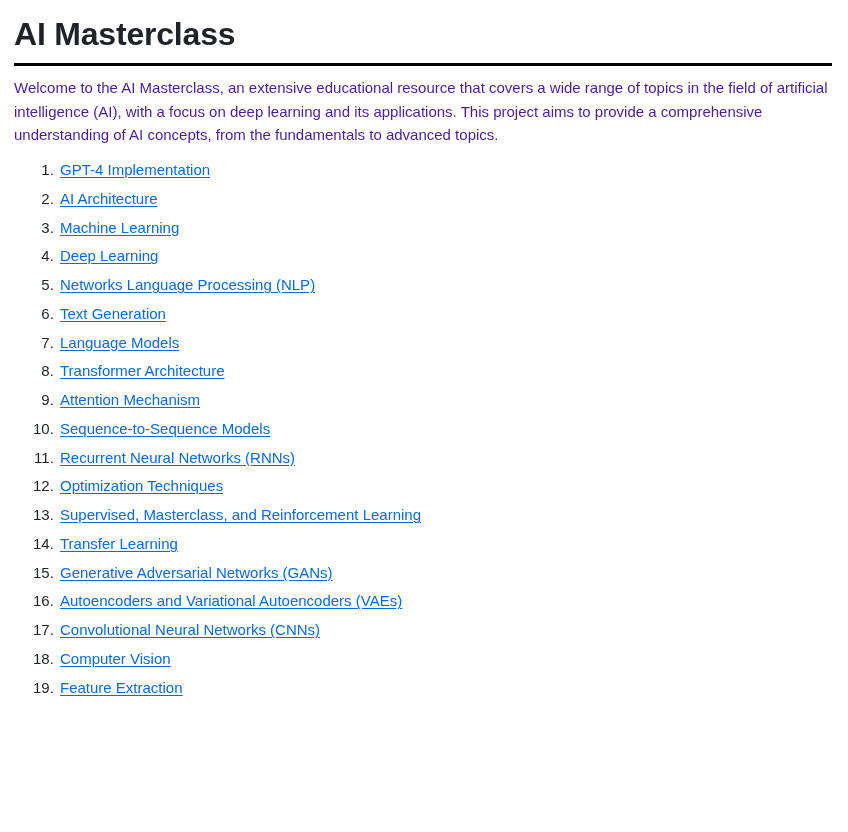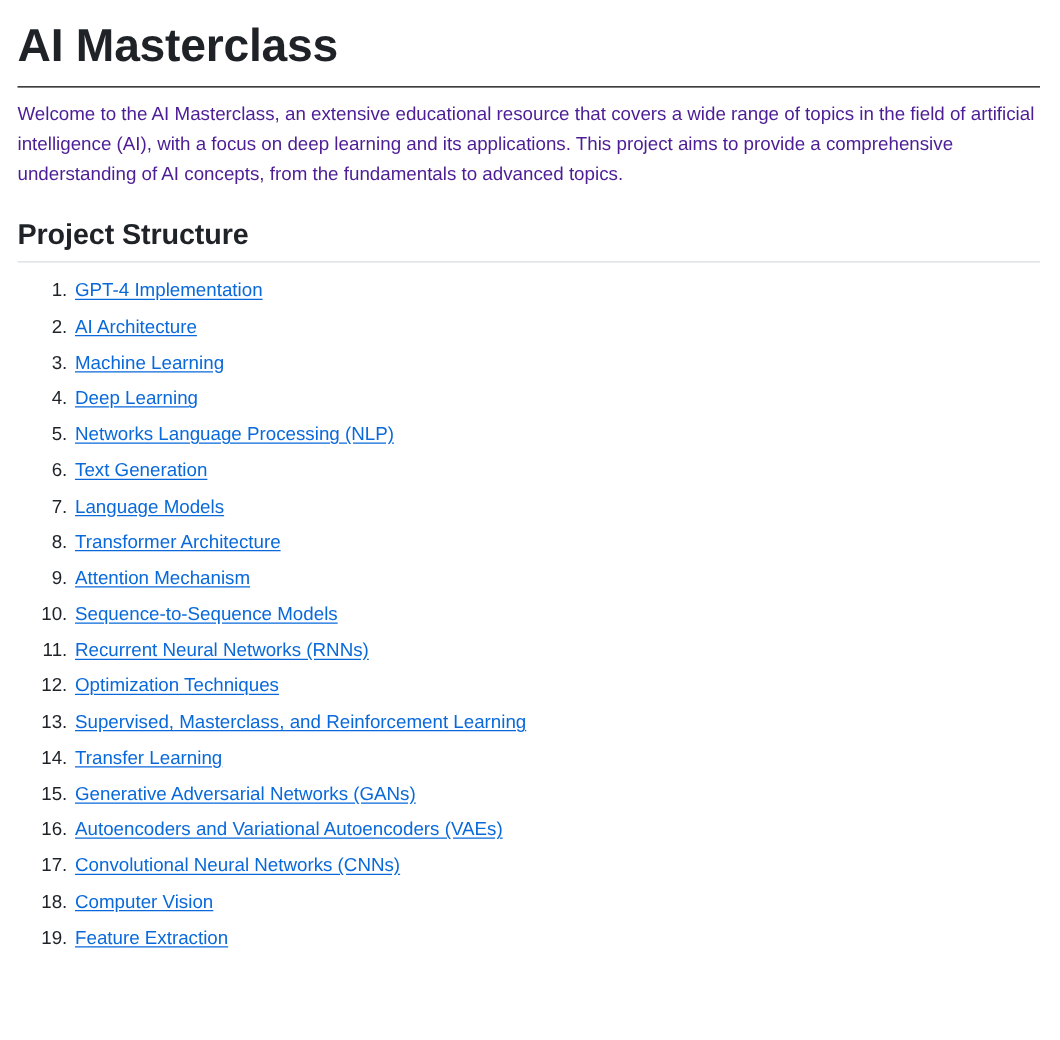--- a/index.html
+++ b/index.html
@@ -13,26 +13,26 @@
     font-family: "Liberation Sans", sans-serif;
     color: #1f2328;
     -webkit-font-smoothing: antialiased;
   }
   .page {
     padding: 14px 16px 20px 14px;
     box-sizing: border-box;
     width: 848px;
   }
   h1.doc-title {
-    font-size: 37px;
+    font-size: 32px;
     line-height: 1.25;
     font-weight: bold;
     margin: 0 0 10px 0;
     padding: 0 0 9px 0;
-    border-bottom: 1px solid #000000;
+    border-bottom: 3px solid #000000;
     color: #1f2328;
     letter-spacing: -0.2px;
   }
   h2.section-heading {
     font-size: 23px;
     line-height: 1.25;
     font-weight: bold;
     margin: 22px 0 8px 0;
     padding: 0 0 7px 0;
     border-bottom: 1px solid #d8dee4;
@@ -70,21 +70,20 @@
 </style>
 </head>
 <body>
 
 <div class="page">
 
   <h1 class="doc-title">AI Masterclass</h1>
 
   <p class="para">Welcome to the AI Masterclass, an extensive educational resource that covers a wide range of topics in the field of artificial intelligence (AI), with a focus on deep learning and its applications. This project aims to provide a comprehensive understanding of AI concepts, from the fundamentals to advanced topics.</p>
 
-  <h2 class="section-heading">Project Structure</h2>
 
 
   <ol class="structure-list">
     <li><a class="doc-link" href="#">GPT-4 Implementation</a></li>
     <li><a class="doc-link" href="#">AI Architecture</a></li>
     <li><a class="doc-link" href="#">Machine Learning</a></li>
     <li><a class="doc-link" href="#">Deep Learning</a></li>
     <li><a class="doc-link" href="#">Networks Language Processing (NLP)</a></li>
     <li><a class="doc-link" href="#">Text Generation</a></li>
     <li><a class="doc-link" href="#">Language Models</a></li>

